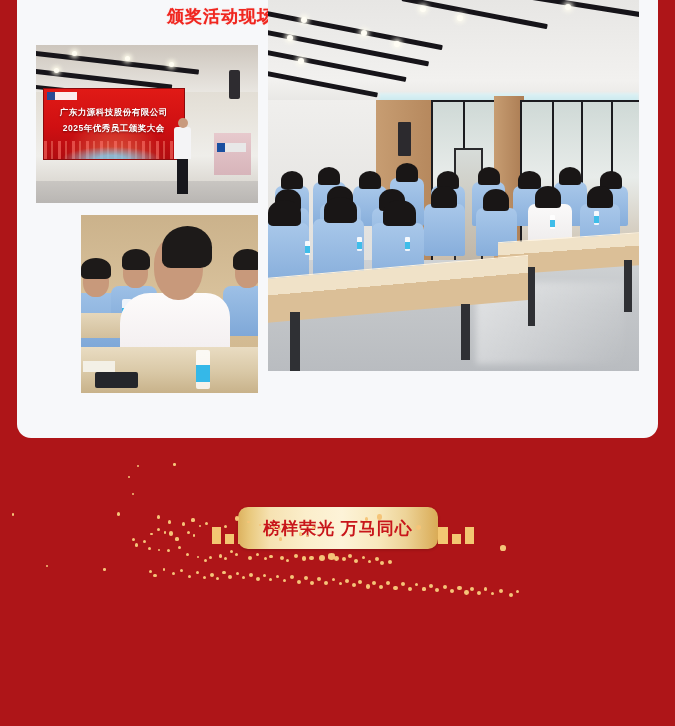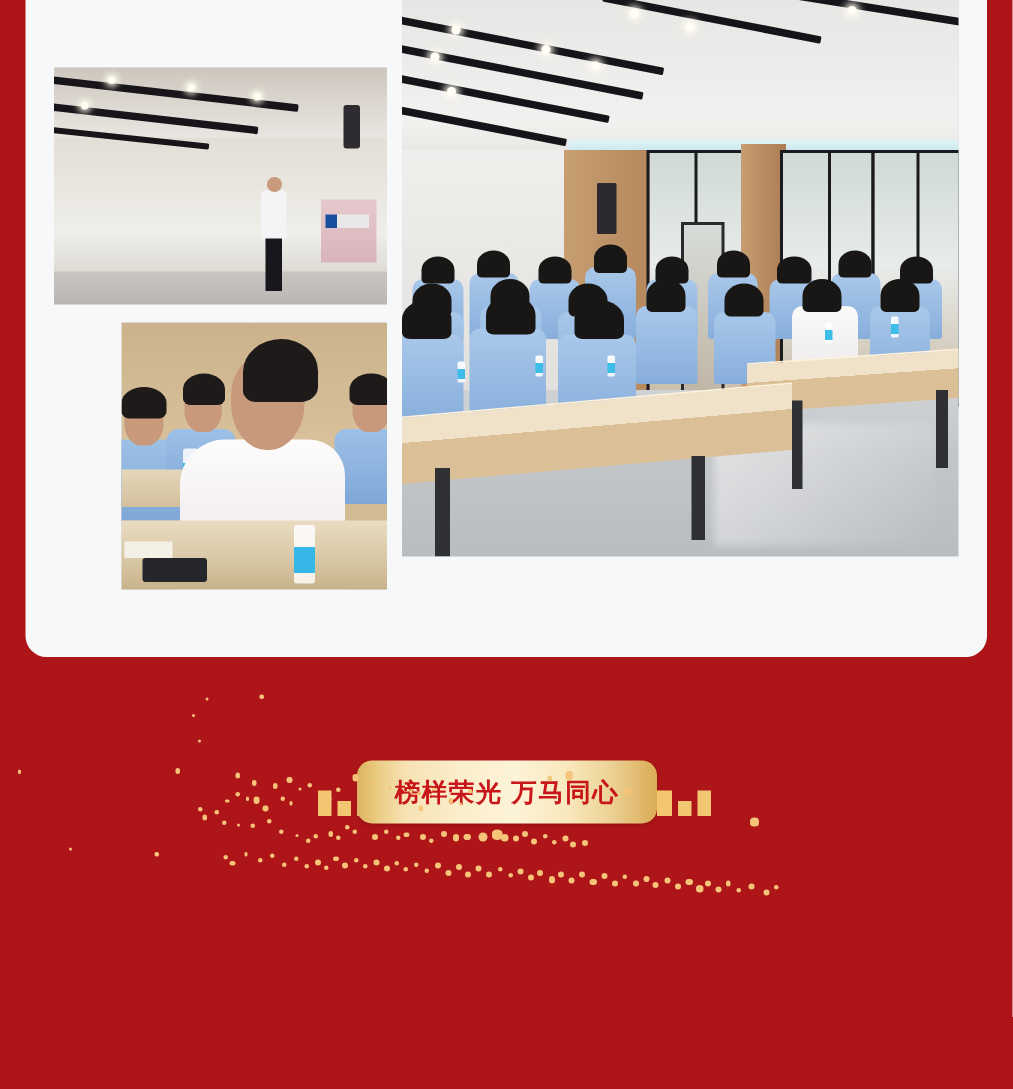--- a/index.html
+++ b/index.html
@@ -167,34 +167,41 @@
 
   
   .confetti{ position:absolute; left:0; top:440px; width:675px; height:286px; }
   .dot{ position:absolute; background:#f5c478; border-radius:50%; }
 </style>
 </head>
 <body>
 
 <div class="card">
 
+  <div class="section-title">颁奖活动现场</div>
 
   <div class="photo photo-stage">
     <div class="ph1-wall"></div>
     <div class="ph1-ceil"></div>
     <div class="ph1-beam b1"></div>
     <div class="ph1-beam b2"></div>
     <div class="ph1-beam b3"></div>
     <div class="ph1-spot" style="left:16%;top:6px;"></div>
     <div class="ph1-spot" style="left:40%;top:11px;"></div>
     <div class="ph1-spot" style="left:60%;top:17px;"></div>
     <div class="ph1-spot" style="left:8%;top:23px;"></div>
     <div class="ph1-spk-box"></div>
     <div class="ph1-floor"></div>
 
+    <div class="ph1-led">
+      <div class="ph1-led-logo"></div>
+      <div class="ph1-skyline"></div>
+      <div class="ph1-led-l1">广东力源科技股份有限公司</div>
+      <div class="ph1-led-l2">2025年优秀员工颁奖大会</div>
+    </div>
 
     <div class="ph1-podium">
       <div class="ph1-podium-tag"></div>
     </div>
     <div class="ph1-speaker-legs"></div>
     <div class="ph1-speaker-body"></div>
     <div class="ph1-speaker-head"></div>
   </div>
 
   <div class="photo photo-audience">

